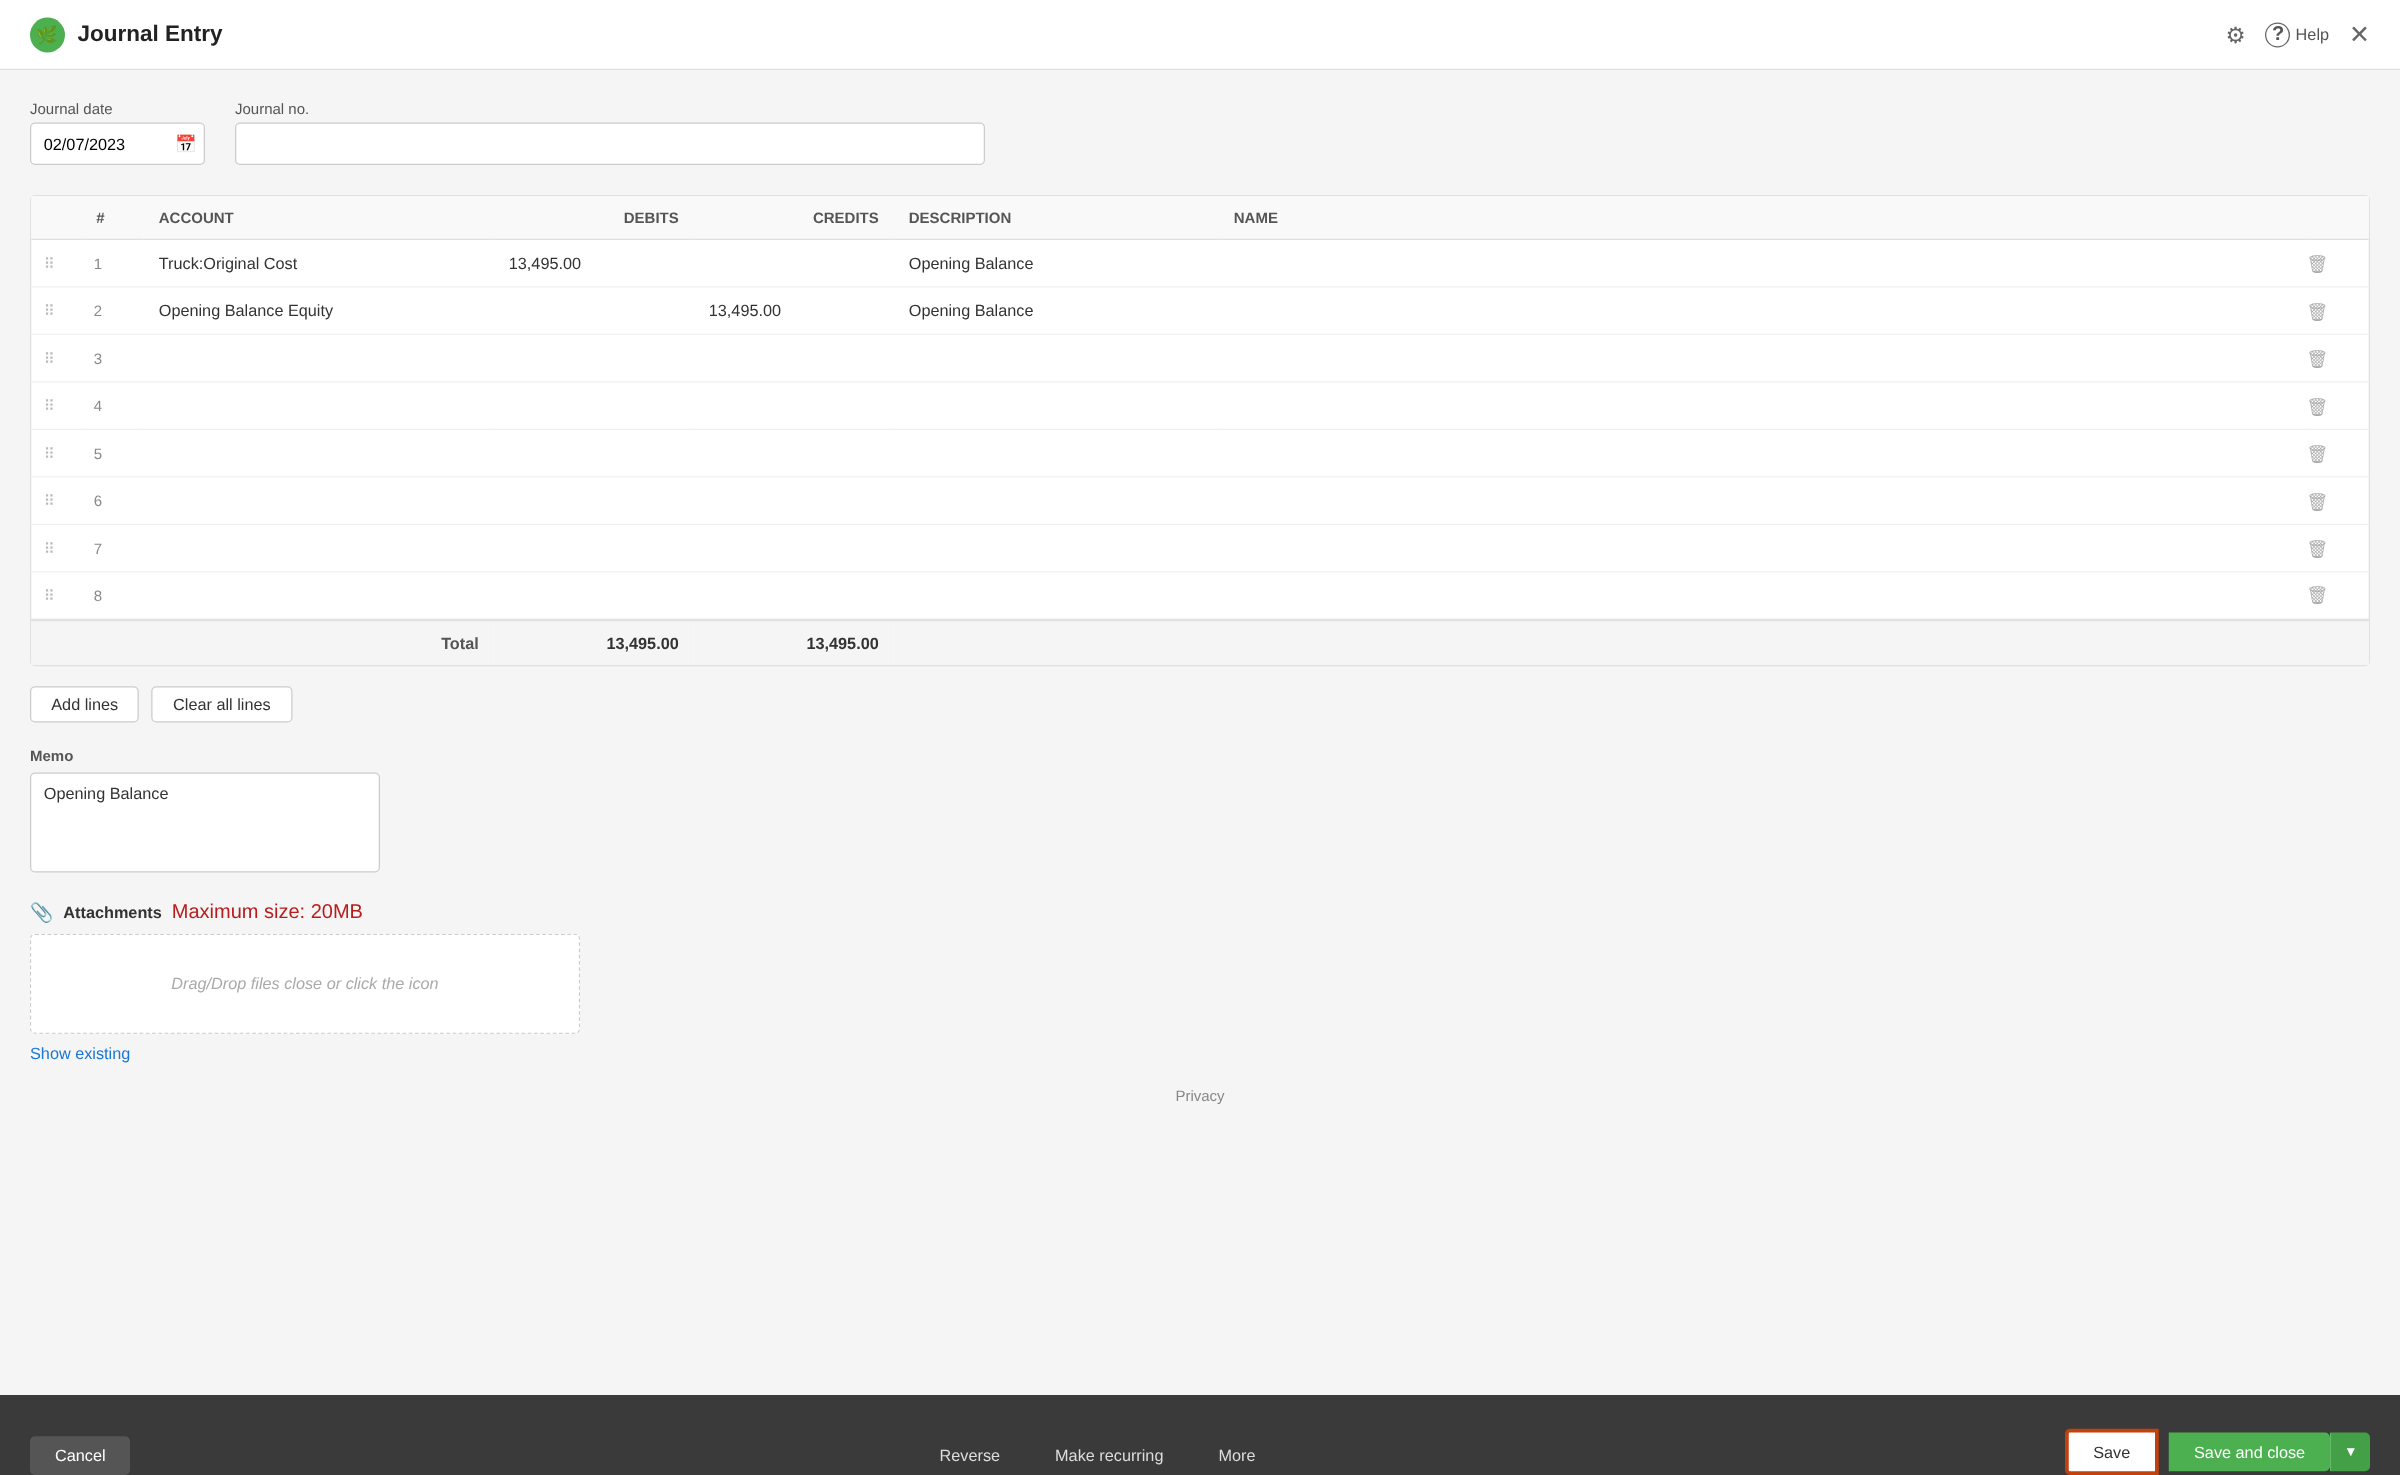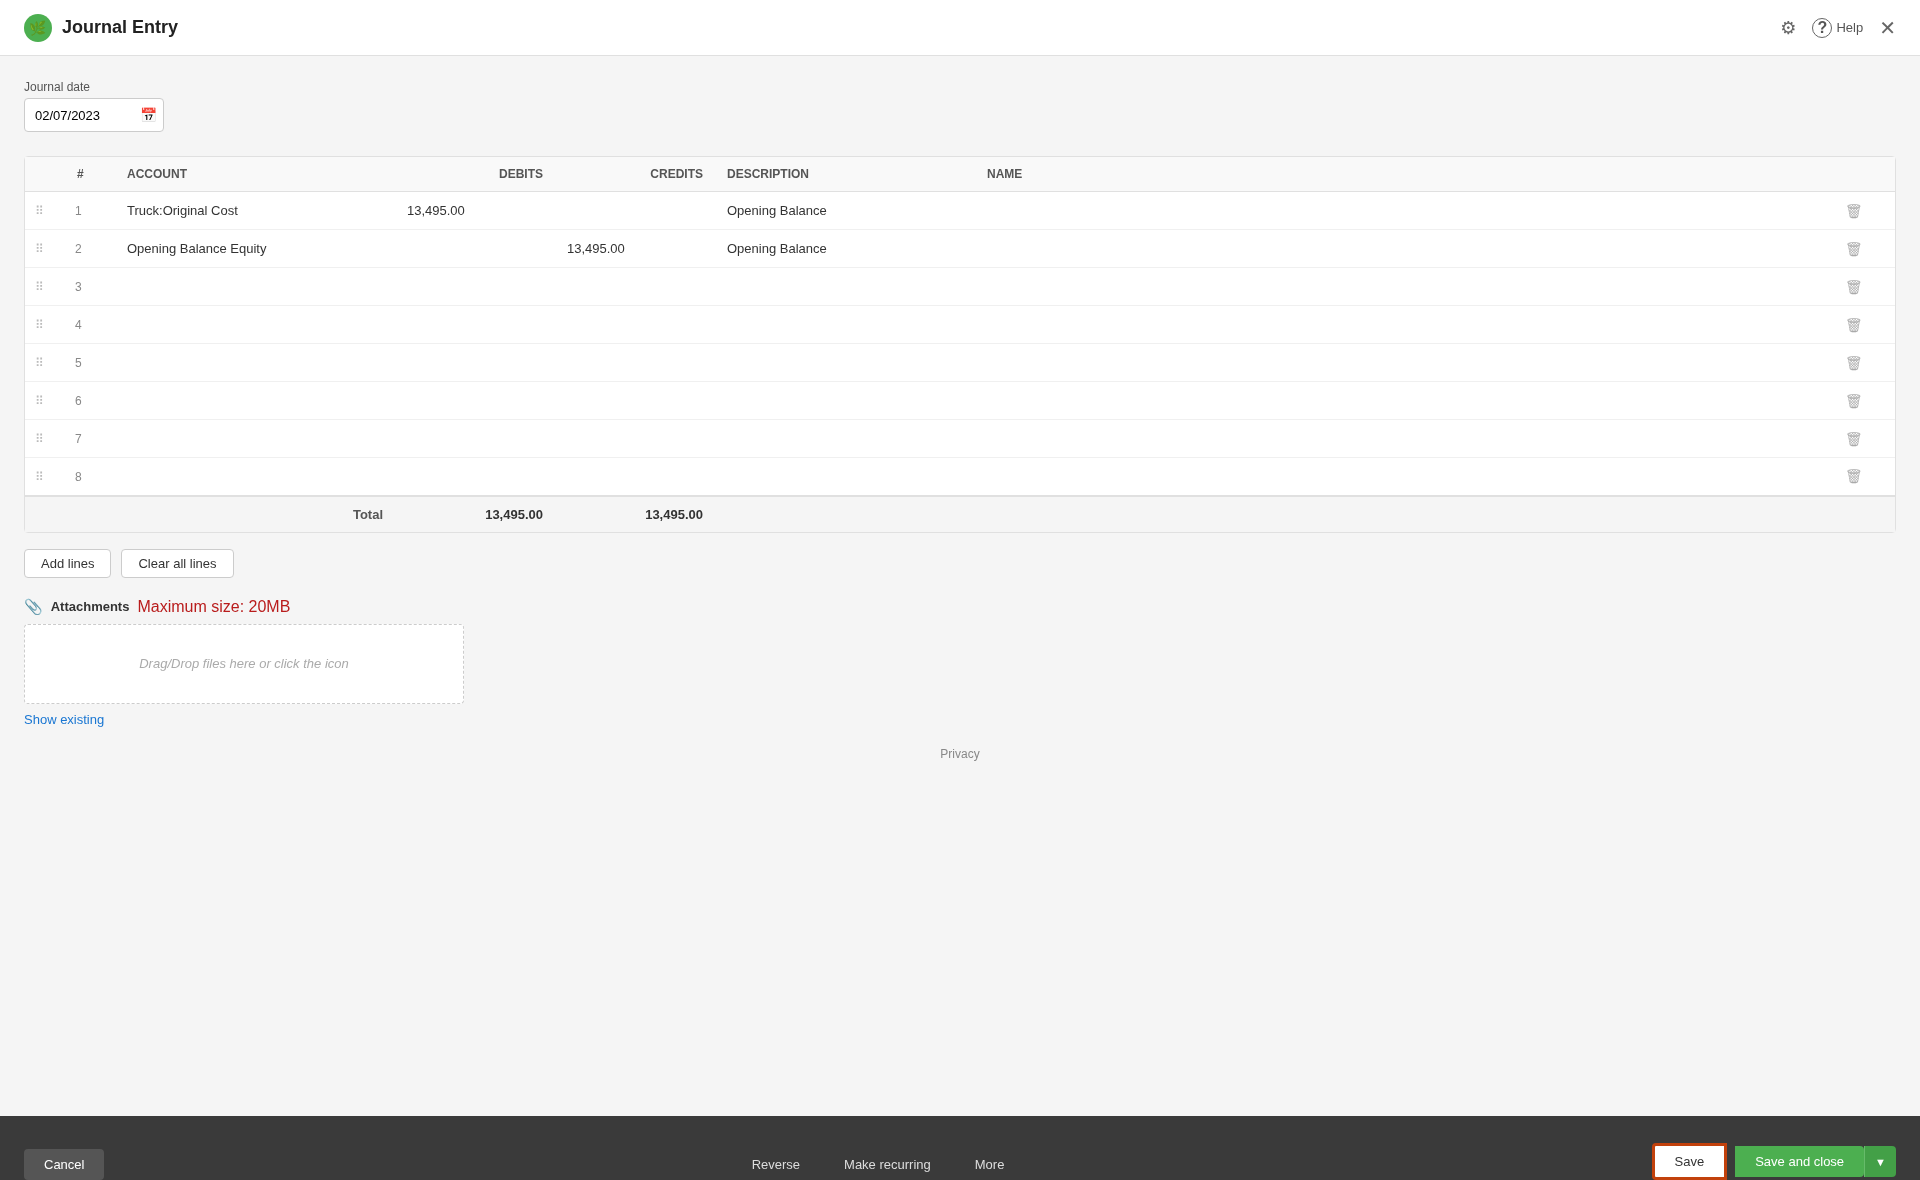--- a/index.html
+++ b/index.html
@@ -137,20 +137,24 @@
 <div class="main">
 
   <div class="form-row">
     <div class="form-group">
       <label>Journal date</label>
       <div class="date-input-wrapper">
         <input type="text" class="form-input" value="02/07/2023" style="">
         <button class="calendar-btn">📅</button>
       </div>
     </div>
+    <div class="form-group">
+      <label>Journal no.</label>
+      <input type="text" class="form-input journal-no-input" value="" style="">
+    </div>
   </div>
 
   <div class="table-wrapper">
     <table>
       <thead>
         <tr>
           <th class="col-drag"></th>
           <th class="col-num">#</th>
           <th class="col-account">ACCOUNT</th>
           <th class="col-debits right" style="text-align:right;">DEBITS</th>
@@ -380,29 +384,33 @@
         </tr>
       </tfoot>
     </table>
   </div>
 
   <div class="action-btns">
     <button class="btn-outline">Add lines</button>
     <button class="btn-outline">Clear all lines</button>
   </div>
 
+  <div class="memo-section">
+    <div class="memo-label">Memo</div>
+    <textarea class="memo-textarea" style="">Opening Balance</textarea>
+  </div>
 
   <div class="attachments-section">
     <div class="attachments-header">
       <span class="attach-icon">📎</span>
       <span class="attach-label">Attachments</span>
       <span class="attach-size">Maximum size: 20MB</span>
     </div>
     <div class="drop-zone">
-      <span>Drag/Drop files here or click the icon</span>
+      <span>Drag/Drop files close or click the icon</span>
     </div>
     <a class="show-existing">Show existing</a>
   </div>
 
   <div class="privacy">Privacy</div>
 </div>
 
 <div class="footer">
   <div class="footer-left">
     <button class="btn-cancel">Cancel</button>

